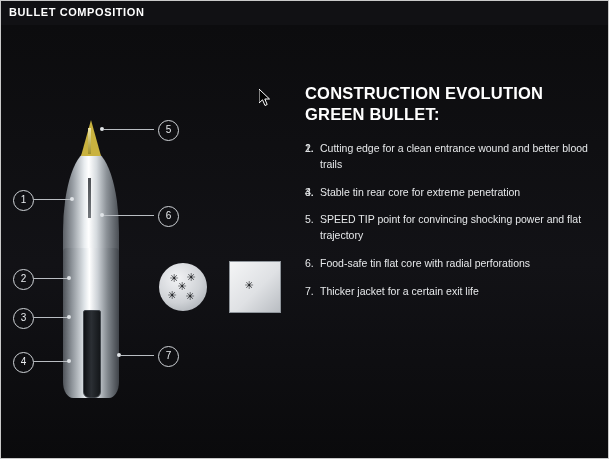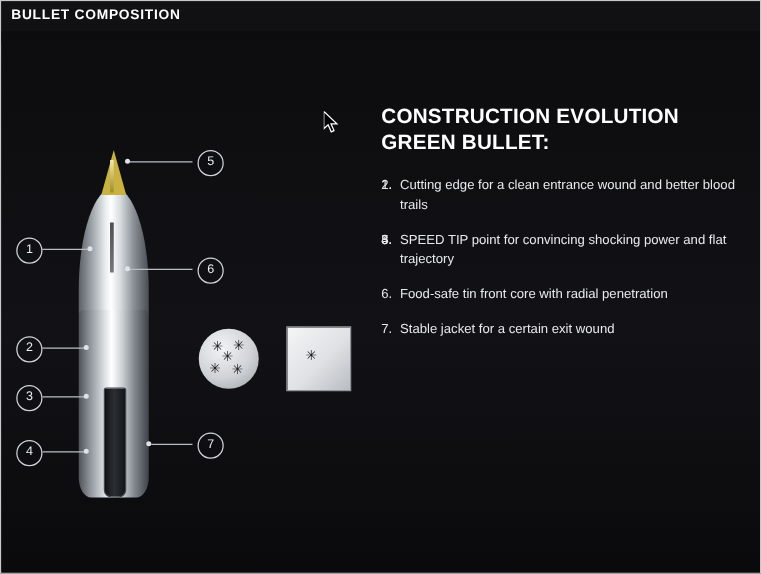--- a/index.html
+++ b/index.html
@@ -324,32 +324,33 @@
         </li>
         <li>
           <span class="num">2.</span>
           <span>Cutting edge for a clean entrance wound and better blood trails</span>
         </li>
         <li>
           <span class="num">3.</span>
         </li>
         <li>
           <span class="num">4.</span>
+          <span>Stable tin rear core for extreme penetration</span>
         </li>
         <li>
           <span class="num">5.</span>
           <span>SPEED TIP point for convincing shocking power and flat trajectory</span>
         </li>
         <li>
           <span class="num">6.</span>
-          <span>Food-safe tin front core with radial penetration</span>
+          <span>Food-safe tin flat core with radial perforations</span>
         </li>
         <li>
           <span class="num">7.</span>
-          <span>Stable jacket for a certain exit wound</span>
+          <span>Thicker jacket for a certain exit life</span>
         </li>
       </ol>
     </div>
 
     <svg class="cursor" viewBox="0 0 12 18">
       <polygon points="0,0 0,14 3.5,10.8 6,16.5 8.2,15.5 5.8,10 10.5,10" fill="#000000" stroke="#ffffff" stroke-width="1"></polygon>
     </svg>
 
   </div>
 </div>

